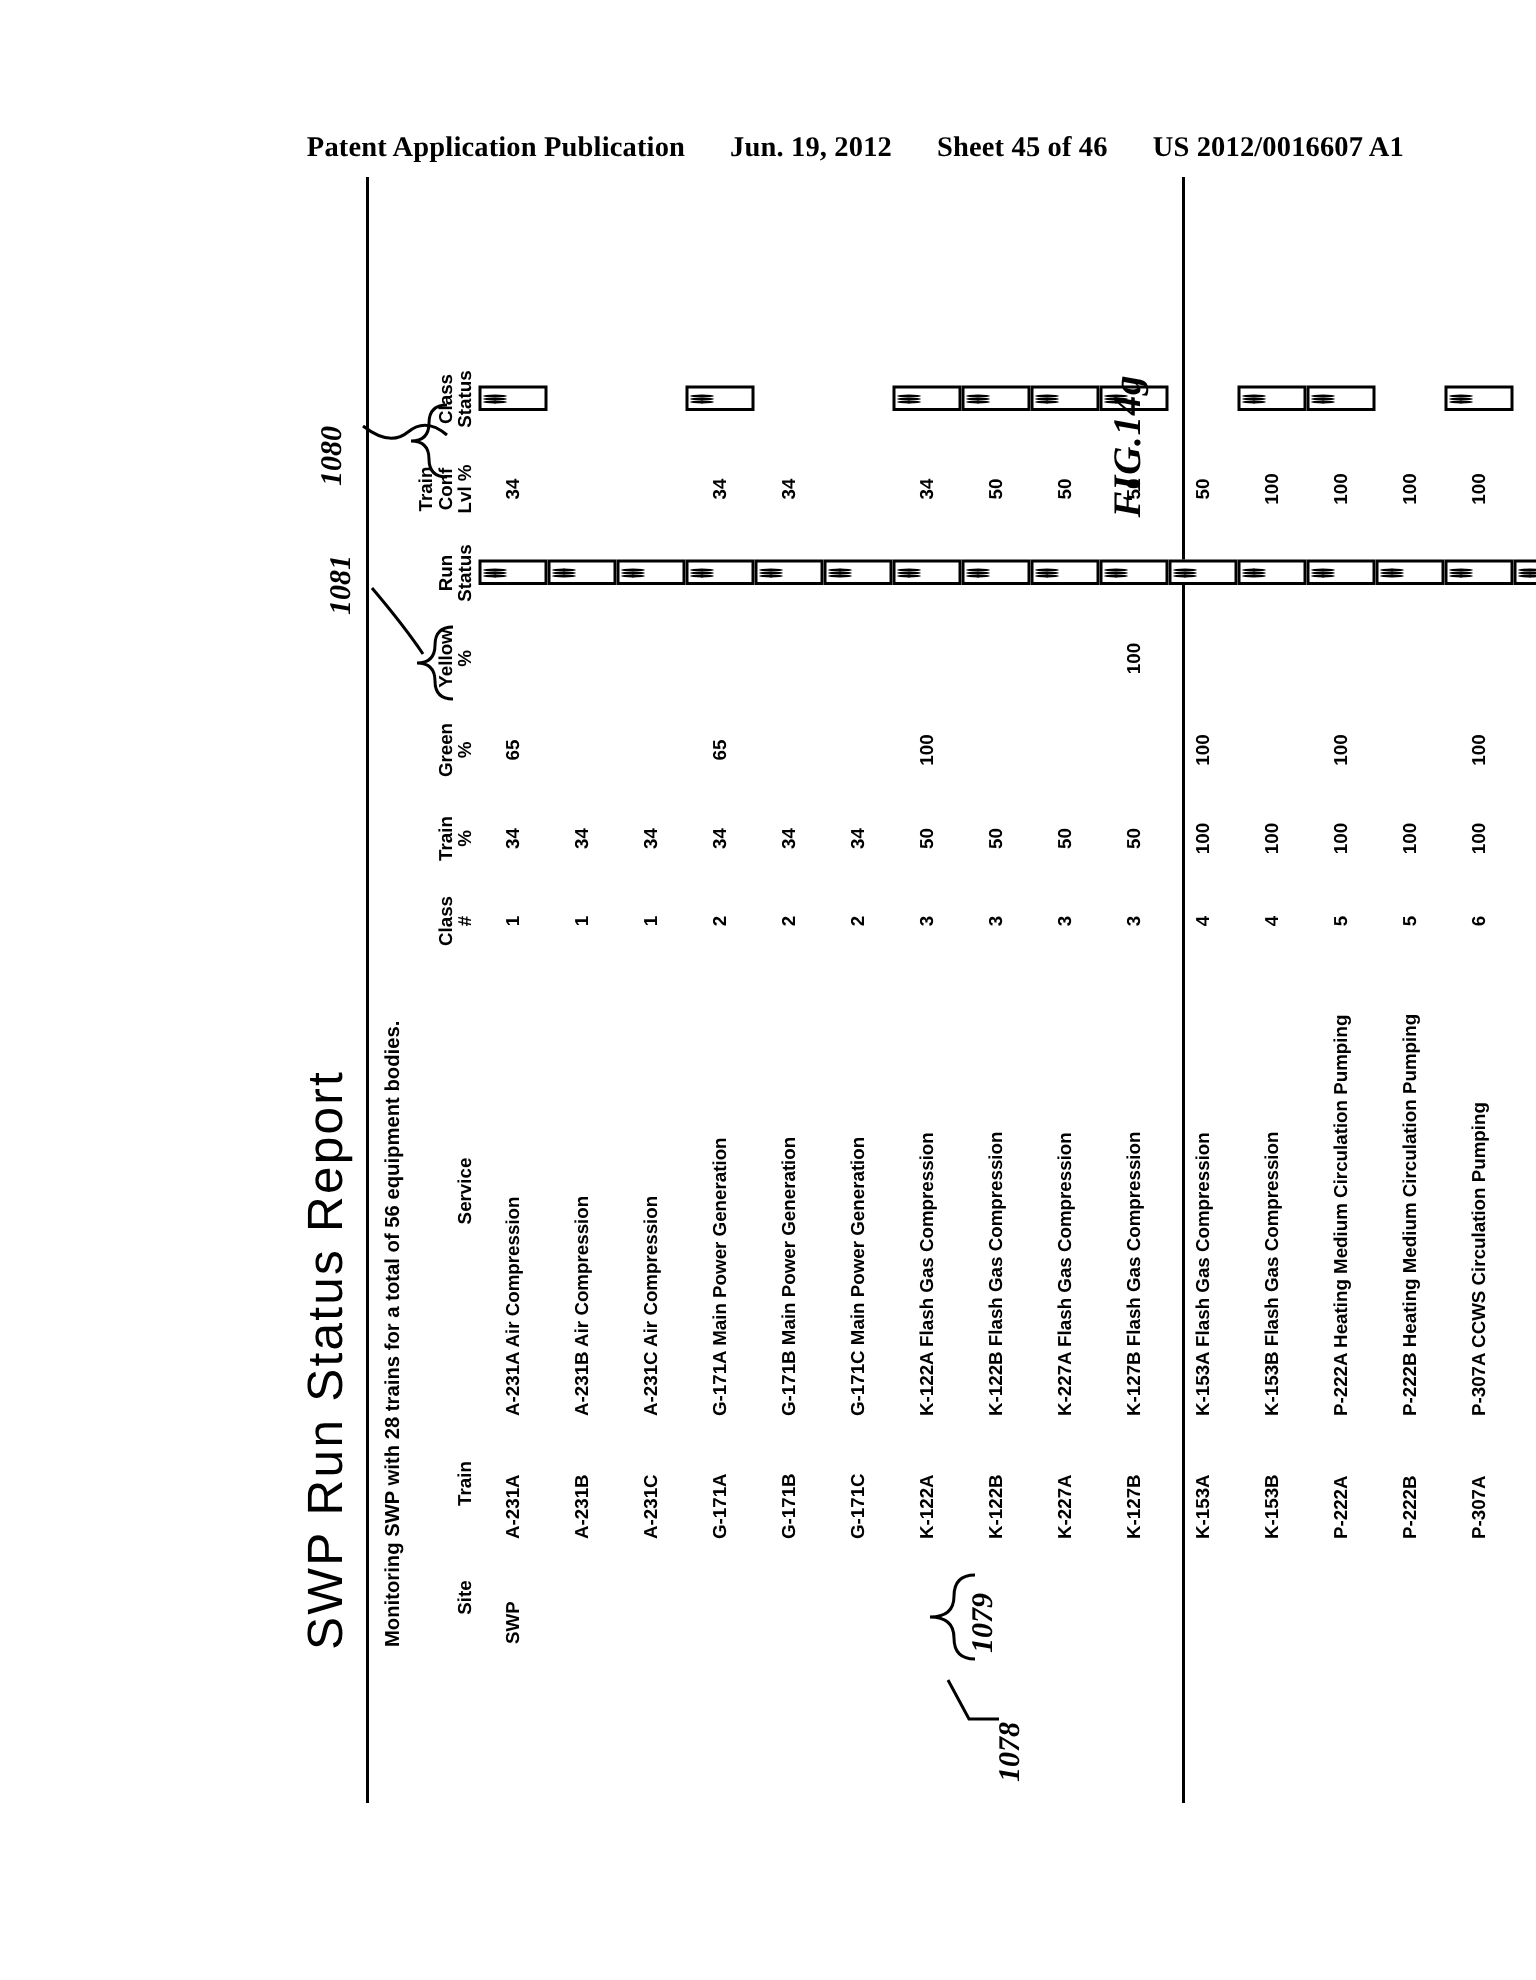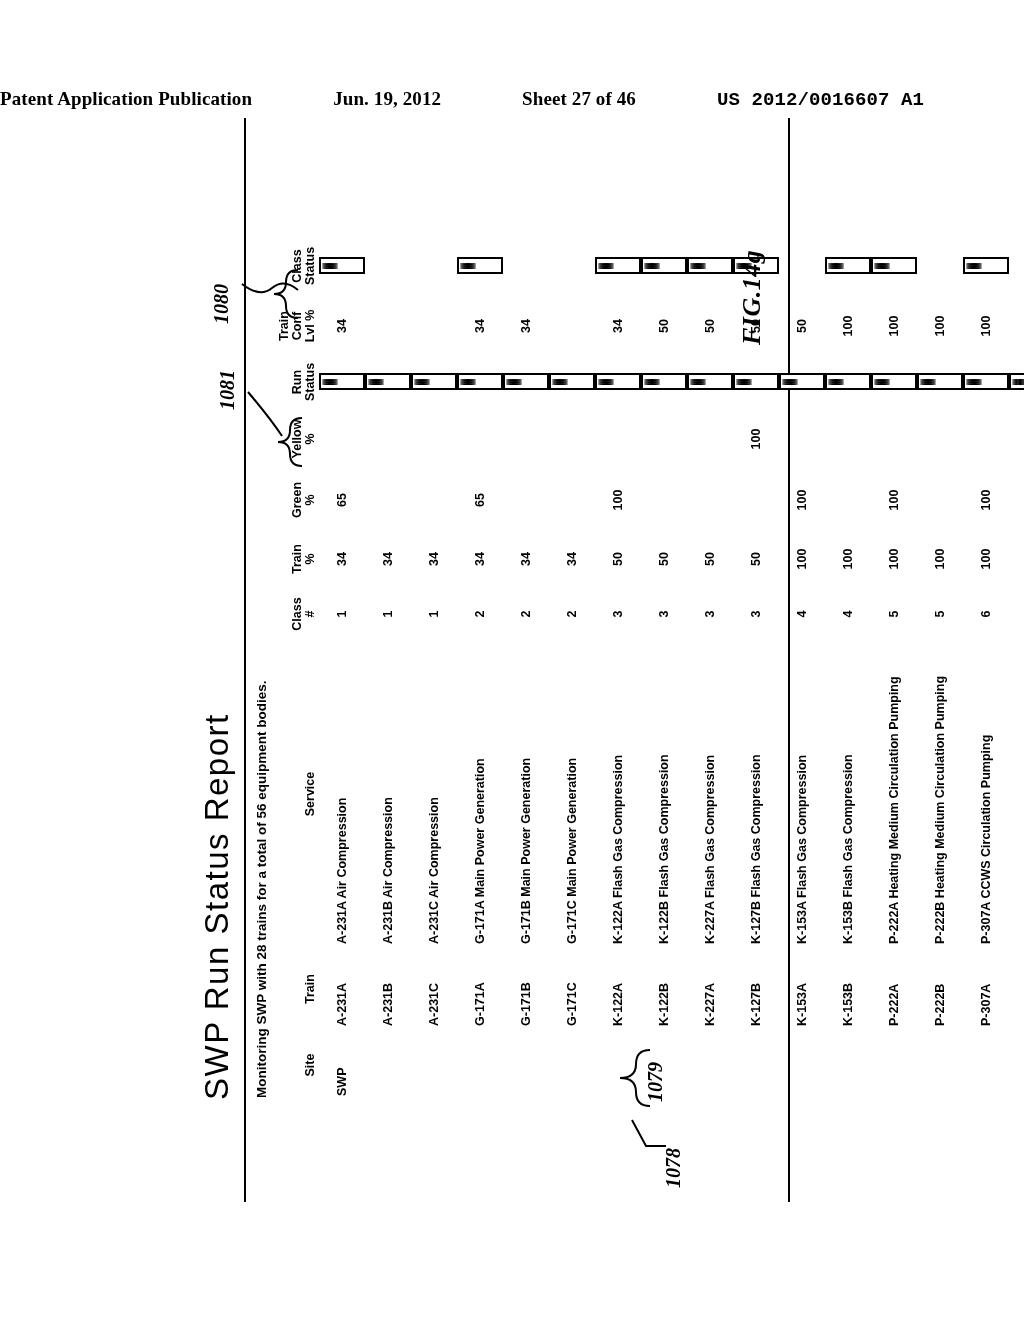--- a/index.html
+++ b/index.html
@@ -5,27 +5,27 @@
 <style>
   html,body{margin:0;padding:0;}
   body{
     width:1024px;height:1320px;background:#fff;
     font-family:"Liberation Serif", serif;color:#000;
     position:relative;overflow:hidden;
   }
   
   .pub-header{
     position:absolute;top:88px;left:0;width:936px;
-    display:flex;justify-content:space-between;align-items:baseline;
+    display:flex;justify-content:flex-end;align-items:baseline;
     font-family:"Liberation Serif", serif;
     font-weight:bold;font-size:19px;letter-spacing:.1px;
     white-space:nowrap;
   }
   .pub-header .seg{margin-right:30px;}
-  .pub-header .seg:last-child{margin-right:12px;font-family:Liberation Mono, monospace;}
+  .pub-header .seg:last-child{margin-right:0;}
 
   
   
   #rot-wrap{
     position:absolute;
     left:512px; top:660px;
     width:1100px; height:640px;
     margin-left:-550px; margin-top:-320px;
     transform:rotate(-90deg);
   }
@@ -123,21 +123,21 @@
     font-style:italic;font-weight:bold;font-size:26px;
     letter-spacing:.5px;
   }
 </style>
 </head>
 <body>
 
 <div class="pub-header">
   <span class="seg">Patent Application Publication</span>
   <span class="seg">Jun. 19, 2012</span>
-  <span class="seg">Sheet 27 of 46</span>
+  <span class="seg">Sheet 45 of 46</span>
   <span class="seg">US 2012/0016607 A1</span>
 </div>
 
 <div id="rot-wrap">
 <div id="figure">
 
   <div class="rule-top"></div>
   <div class="rule-bottom"></div>
 
   <div class="fig-title">SWP Run Status Report</div>

